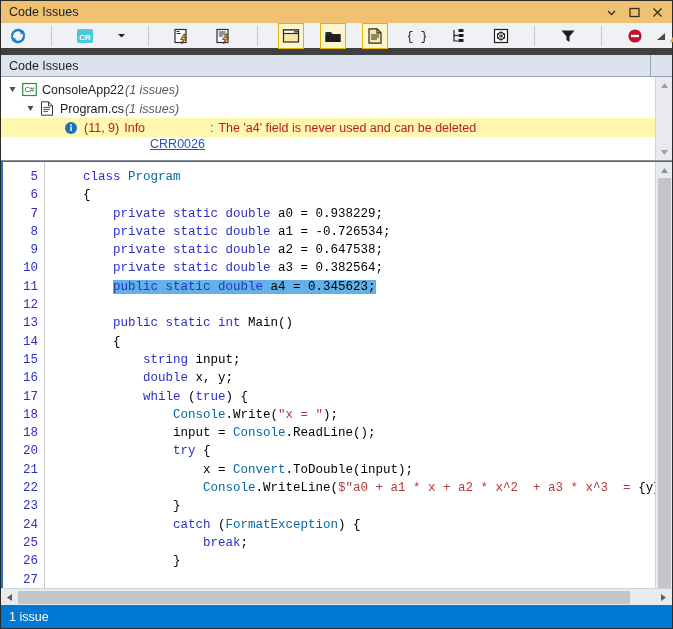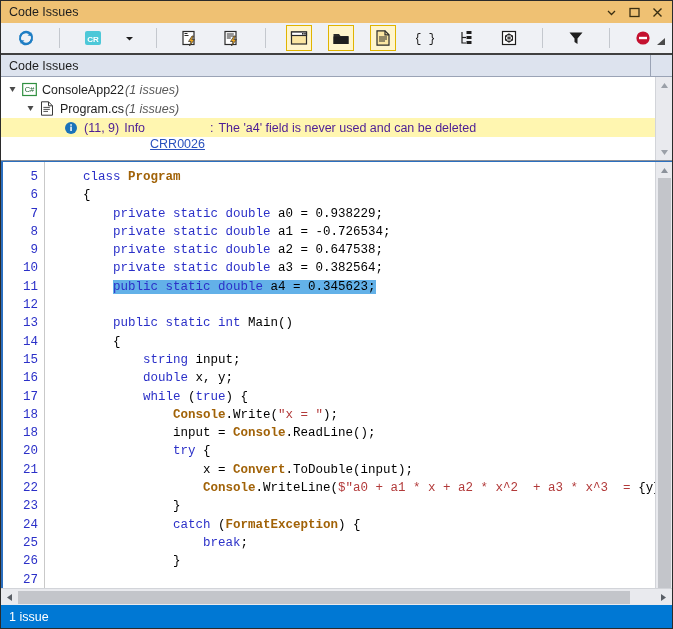--- a/index.html
+++ b/index.html
@@ -29,23 +29,23 @@
   }
   .titlebar-text{font-size:12.5px;color:#1e1e1e;flex:1;line-height:22px;}
   .tb-btns{display:flex;align-items:center;gap:9px;padding-right:4px;}
   .tb-btn{width:14px;height:14px;display:flex;align-items:center;justify-content:center;color:#3a2f12;}
   .tb-btn svg{display:block;}
 
   
   .toolbar{
     height:32px;flex:0 0 32px;
     background:#eff1f5;
-    border-bottom:2px solid #404040;
+    border-bottom:7px solid #404040;
     display:flex;align-items:center;
-    padding:0 12px;box-sizing:border-box;
+    padding:0 4px;box-sizing:border-box;
     position:relative;
     gap:16px;
   }
   .tbitem{
     width:26px;height:26px;
     display:flex;align-items:center;justify-content:center;
     box-sizing:border-box;
     border:1px solid transparent;
     flex:0 0 auto;
   }
@@ -80,21 +80,21 @@
     box-sizing:border-box;
   }
   .tree{flex:1;padding:3px 0 0 0;overflow:hidden;}
   .trow{height:19px;display:flex;align-items:center;font-size:12.5px;white-space:nowrap;}
   .trow.issue{background:#fff6b0;}
   .expander{width:11px;height:11px;display:flex;align-items:center;justify-content:center;flex:0 0 auto;}
   .ticon{width:16px;height:16px;display:flex;align-items:center;justify-content:center;flex:0 0 auto;margin-right:5px;}
   .tlabel{color:#1e1e1e;}
   .tcount{color:#5a5a5a;font-style:italic;margin-left:1px;}
   .ilink{color:#2a52be;text-decoration:underline;margin-top:32px;}
-  .itext{color:#4c1d95;}
+  .itext{color:#b91c1c;}
 
   
   .vscroll{
     width:17px;background:#e9eaee;
     border-left:1px solid #d2d4d9;
     display:flex;flex-direction:column;align-items:center;
     box-sizing:border-box;flex:0 0 17px;
   }
   .vs-arrow{height:16px;width:17px;display:flex;align-items:center;justify-content:center;flex:0 0 16px;}
   .vs-track{flex:1;width:17px;}
@@ -129,21 +129,21 @@
   .codearea{
     flex:1;padding-top:6px;padding-left:8px;box-sizing:border-box;overflow:hidden;
   }
   .cline{
     height:18.3px;line-height:18.3px;
     font-family:"Liberation Mono", monospace;
     font-size:12.5px;white-space:pre;color:#000000;
   }
   .cline .sel{background:#63b1e8;}
   .kw{color:#2b30c8;}
-  .ty{color:#a16207;font-weight:bold;}
+  .ty{color:#0369a1;}
   .st{color:#b23a3a;}
   .pl{color:#000000;}
 
   
   .hscrollwrap{
     flex:0 0 17px;height:17px;display:flex;align-items:center;
     background:#e9eaee;border-top:1px solid #d2d4d9;
     box-sizing:border-box;
   }
   .hs-arrow{width:17px;height:17px;display:flex;align-items:center;justify-content:center;flex:0 0 17px;}

